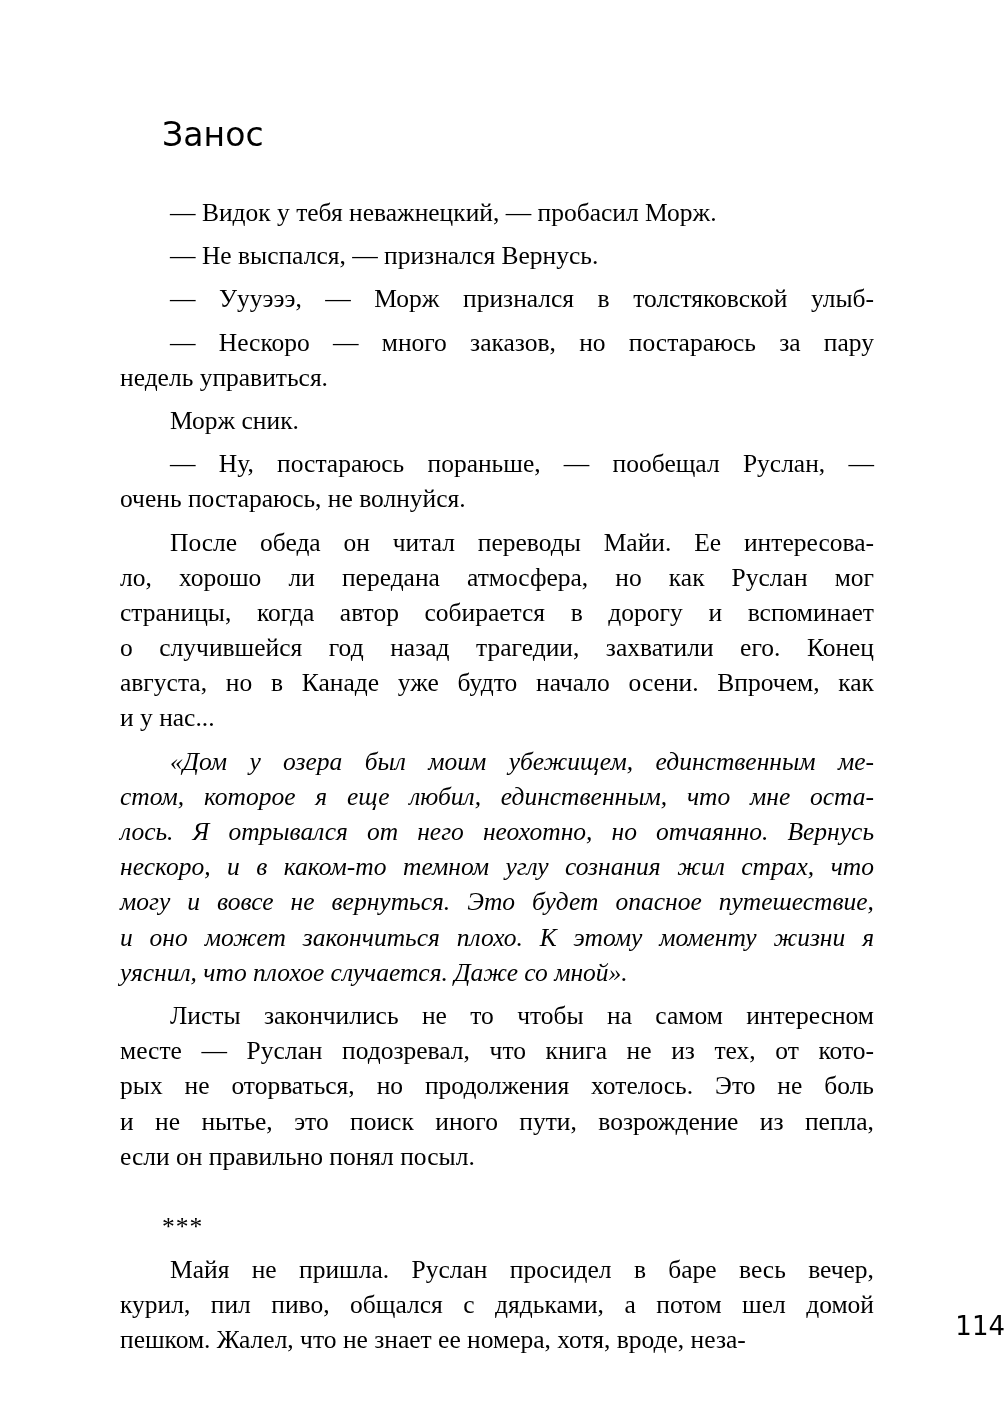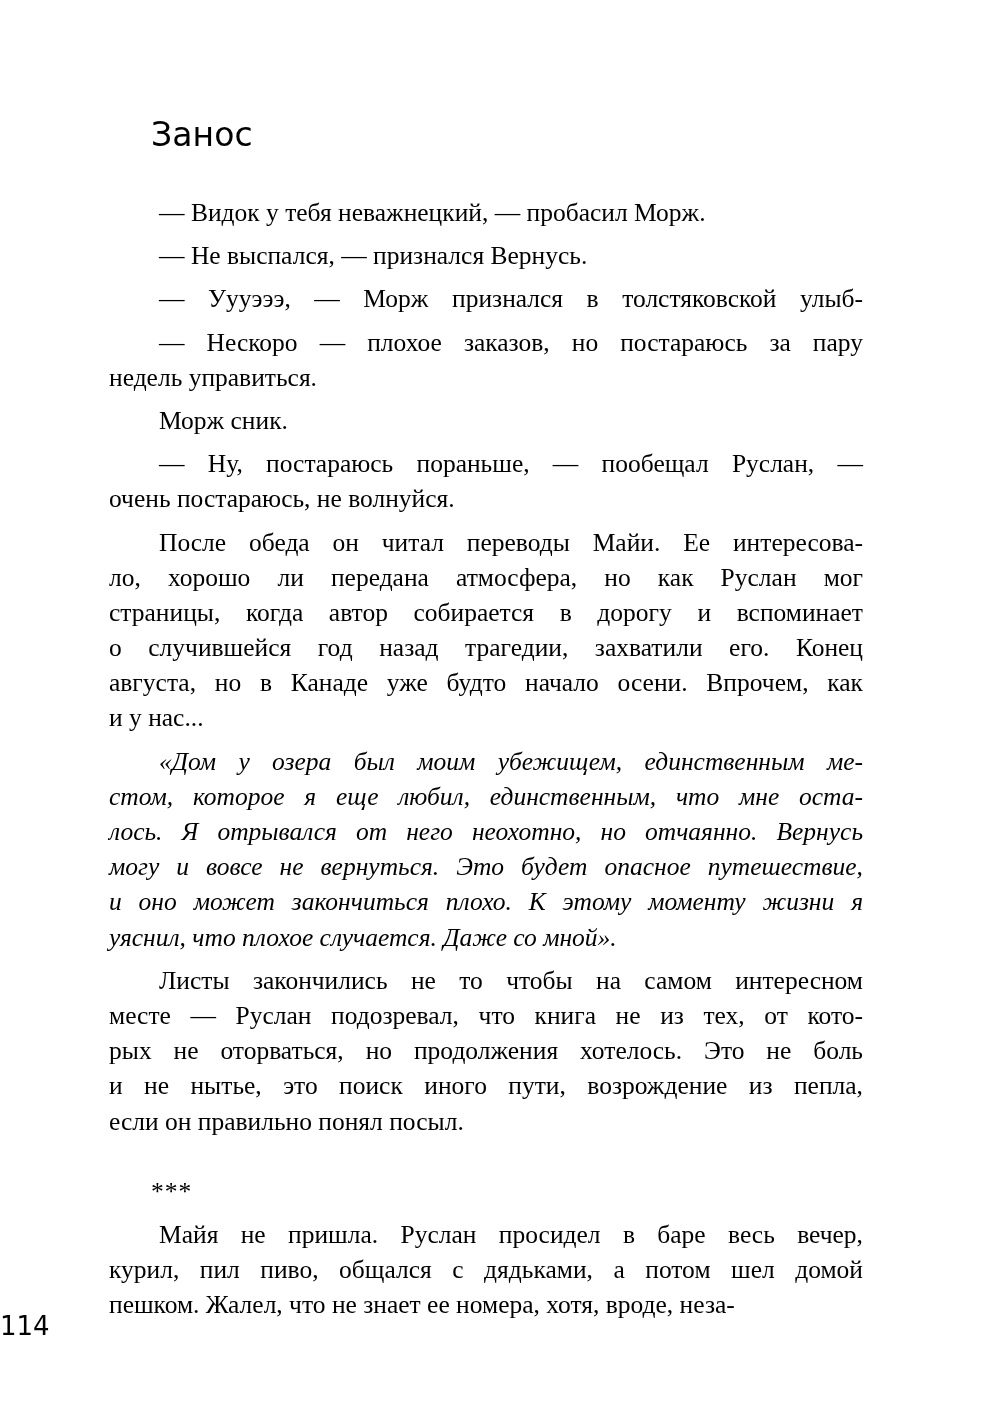--- a/index.html
+++ b/index.html
@@ -19,21 +19,21 @@
 
   .page {
     position: absolute;
     inset: 0;
     background: #ffffff;
   }
 
   
   .column {
     position: absolute;
-    left: 101px;
+    left: 112px;
     top: 0;
     width: 770px;
   }
 
   
   .chapter-title {
     font-family: "DejaVu Sans", "Liberation Sans", sans-serif;
     font-size: 33px;
     font-weight: 400;
     line-height: 1;
@@ -87,21 +87,21 @@
     line-height: 35.2px;
     letter-spacing: 1px;
   }
 
   
   .folio {
     position: absolute;
     left: 0;
     right: 0;
     top: 1313px;
-    text-align: left;
+    text-align: right;
     font-family: "DejaVu Sans", "Liberation Sans", sans-serif;
     font-size: 26px;
     line-height: 1;
     color: #000;
   }
 </style>
 </head>
 <body>
 
 <div class="page">
@@ -116,21 +116,21 @@
           <p class="para">
             <span class="line last indent">— Видок у тебя неважнецкий, — пробасил Морж.</span>
           </p>
           <p class="para">
             <span class="line last indent">— Не выспался, — признался Вернусь.</span>
           </p>
           <p class="para">
             <span class="line indent">— Уууэээ, — Морж признался в толстяковской улыб-</span>
           </p>
           <p class="para">
-            <span class="line indent">— Нескоро — плохое заказов, но постараюсь за пару</span>
+            <span class="line indent">— Нескоро — много заказов, но постараюсь за пару</span>
             <span class="line last">недель управиться.</span>
           </p>
           <p class="para">
             <span class="line last indent">Морж сник.</span>
           </p>
           <p class="para">
             <span class="line indent">— Ну, постараюсь пораньше, — пообещал Руслан, —</span>
             <span class="line last">очень постараюсь, не волнуйся.</span>
           </p>
           <p class="para">
@@ -138,20 +138,21 @@
             <span class="line">ло, хорошо ли передана атмосфера, но как Руслан мог</span>
             <span class="line">страницы, когда автор собирается в дорогу и вспоминает</span>
             <span class="line">о случившейся год назад трагедии, захватили его. Конец</span>
             <span class="line">августа, но в Канаде уже будто начало осени. Впрочем, как</span>
             <span class="line last">и у нас...</span>
           </p>
           <p class="para italic">
             <span class="line indent">«Дом у озера был моим убежищем, единственным ме-</span>
             <span class="line">стом, которое я еще любил, единственным, что мне оста-</span>
             <span class="line">лось. Я отрывался от него неохотно, но отчаянно. Вернусь</span>
+            <span class="line">нескоро, и в каком-то темном углу сознания жил страх, что</span>
             <span class="line">могу и вовсе не вернуться. Это будет опасное путешествие,</span>
             <span class="line">и оно может закончиться плохо. К этому моменту жизни я</span>
             <span class="line last">уяснил, что плохое случается. Даже со мной».</span>
           </p>
           <p class="para">
             <span class="line indent">Листы закончились не то чтобы на самом интересном</span>
             <span class="line">месте — Руслан подозревал, что книга не из тех, от кото-</span>
             <span class="line">рых не оторваться, но продолжения хотелось. Это не боль</span>
             <span class="line">и не нытье, это поиск иного пути, возрождение из пепла,</span>
             <span class="line last">если он правильно понял посыл.</span>

